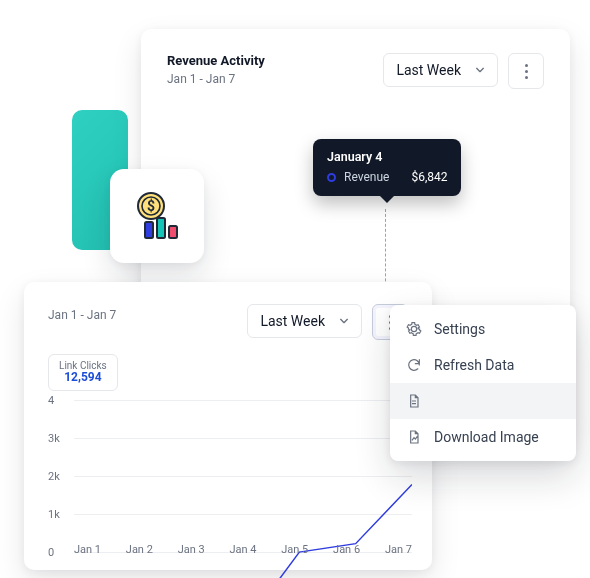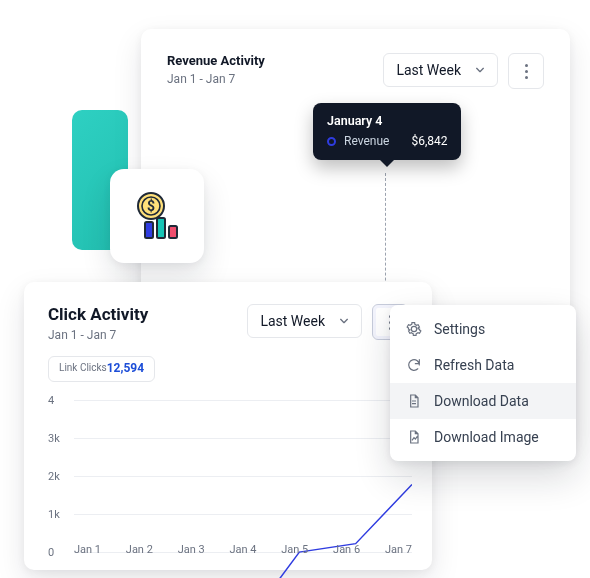--- a/index.html
+++ b/index.html
@@ -46,21 +46,21 @@
   .kebab-btn {
     width: 36px; height: 36px;
     border: 1px solid #e5e7eb; border-radius: 6px;
     display: flex; align-items: center; justify-content: center;
     cursor: pointer; background: #fff;
   }
   .kebab-dots { display: flex; flex-direction: column; gap: 3px; }
   .kebab-dots span { width: 3px; height: 3px; border-radius: 50%; background: #6b7280; display: block; }
 
   .rev-plot {
-    position: absolute; inset: 82px 26px 22px 26px;
+    position: absolute; inset: 82px 26px 22px 26px; margin-top: 36px;
   }
   .rev-bars {
     position: absolute; inset: 0;
     display: flex; align-items: flex-end; gap: 18px;
     padding: 0 4px;
   }
   .rev-col { flex: 1; display: flex; flex-direction: column; align-items: center; }
   .rev-bar { width: 30px; background: #2f3ce0; border-radius: 3px 3px 0 0; }
 
   .tooltip {
@@ -107,21 +107,21 @@
     background: #fff;
     border-radius: 10px;
     box-shadow: 0 12px 30px rgba(16,24,40,0.10), 0 2px 8px rgba(16,24,40,0.06);
     padding: 22px 24px 18px;
   }
   .click-head { display: flex; align-items: flex-start; justify-content: space-between; gap: 10px; }
   .click-title { font-size: 17px; font-weight: 700; color: #111827; }
   .click-range { font-size: 12px; color: #6b7280; margin-top: 4px; }
 
   .badge {
-    display: inline-flex; flex-direction: row;
+    display: inline-flex; flex-direction: column;
     border: 1px solid #e5e7eb; border-radius: 6px;
     padding: 5px 10px 6px; margin-top: 14px; text-align: center;
   }
   .badge-label { font-size: 10px; color: #6b7280; }
   .badge-value { font-size: 12px; font-weight: 700; color: #1d4ed8; line-height: 1.1; }
 
   .line-plot {
     position: absolute; left: 24px; right: 20px; bottom: 18px; top: 118px;
   }
   .ytick { position: absolute; left: 0; font-size: 11px; color: #6b7280; transform: translateY(-50%); }
@@ -221,21 +221,20 @@
     <text x="22" y="23" text-anchor="middle" font-size="14" font-weight="700" fill="#1f2937">$</text>
     <rect x="16" y="34" width="8" height="16" rx="1.5" fill="#2f3ce0" stroke="#1f2937" stroke-width="2"></rect>
     <rect x="28" y="30" width="8" height="20" rx="1.5" fill="#15c4b6" stroke="#1f2937" stroke-width="2"></rect>
     <rect x="40" y="38" width="8" height="12" rx="1.5" fill="#ef4e6e" stroke="#1f2937" stroke-width="2"></rect>
   </svg>
 </div>
 
 <div class="click-card">
   <div class="click-head">
     <div>
-      <div class="click-title">Click Activity</div>
       <div class="click-range">Jan 1 - Jan 7</div>
     </div>
     <div class="rev-controls">
       <div class="dropdown">
         <span>Last Week</span>
         <svg class="chev" viewBox="0 0 12 12">
             <path d="M2 4l4 4 4-4" fill="none" stroke="#6b7280" stroke-width="1.6" stroke-linecap="round" stroke-linejoin="round"></path>
           </svg>
       </div>
       <div class="kebab-btn kebab-active">
@@ -293,21 +292,20 @@
   <div class="menu-item">
     <svg class="mi-icon" viewBox="0 0 24 24">
         <path fill="none" stroke="currentColor" stroke-width="1.8" stroke-linecap="round" d="M20 12a8 8 0 10-2.34 5.66M20 4v6h-6"></path>
       </svg>
     <span>Refresh Data</span>
   </div>
   <div class="menu-item highlight">
     <svg class="mi-icon" viewBox="0 0 24 24">
         <path fill="none" stroke="currentColor" stroke-width="1.8" d="M7 3h7l4 4v14H7zM14 3v4h4M9 12h6M9 16h6"></path>
       </svg>
-    <span>Download Data</span>
   </div>
   <div class="menu-item">
     <svg class="mi-icon" viewBox="0 0 24 24">
         <path fill="none" stroke="currentColor" stroke-width="1.8" d="M7 3h7l4 4v14H7zM14 3v4h4M9 17l3-4 2 2 3-4"></path>
       </svg>
     <span>Download Image</span>
   </div>
 </div>
 
 </body></html>

